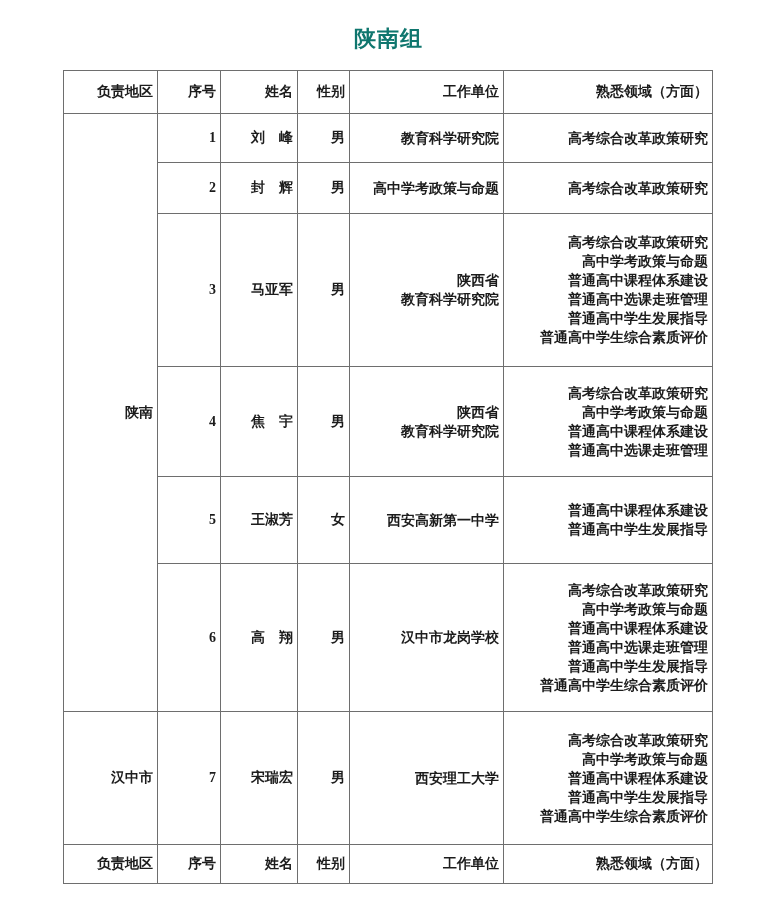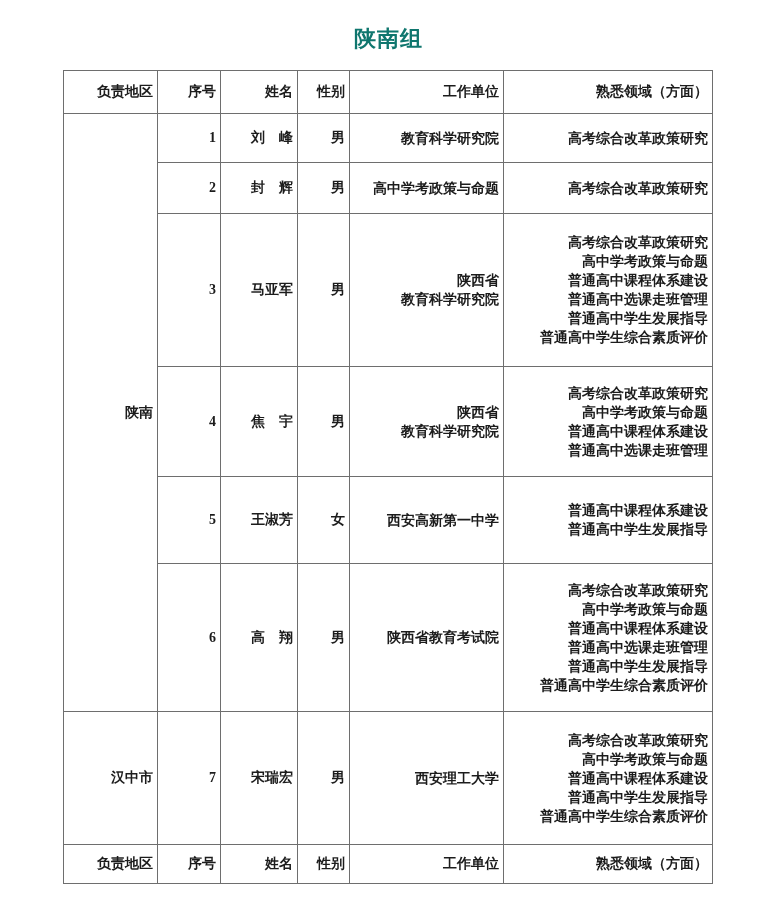--- a/index.html
+++ b/index.html
@@ -142,21 +142,21 @@
         <td>王淑芳</td>
         <td>女</td>
         <td class="unit-cell">西安高新第一中学</td>
         <td class="fields-cell">普通高中课程体系建设
 普通高中学生发展指导</td>
       </tr>
       <tr class="r6">
         <td>6</td>
         <td>高　翔</td>
         <td>男</td>
-        <td class="unit-cell">陕西省教育考试院</td>
+        <td class="unit-cell">汉中市龙岗学校</td>
         <td class="fields-cell">高考综合改革政策研究
 高中学考政策与命题
 普通高中课程体系建设
 普通高中选课走班管理
 普通高中学生发展指导
 普通高中学生综合素质评价</td>
       </tr>
       <tr class="r7">
         <td class="region-cell">汉中市</td>
         <td>7</td>

